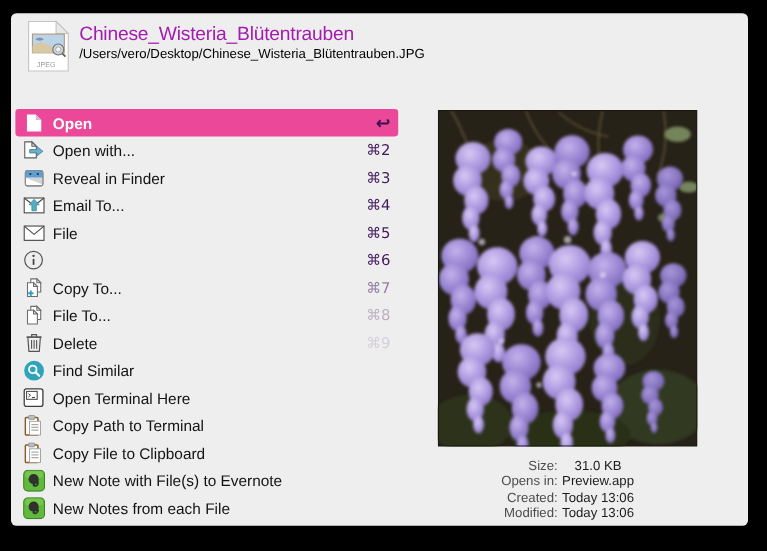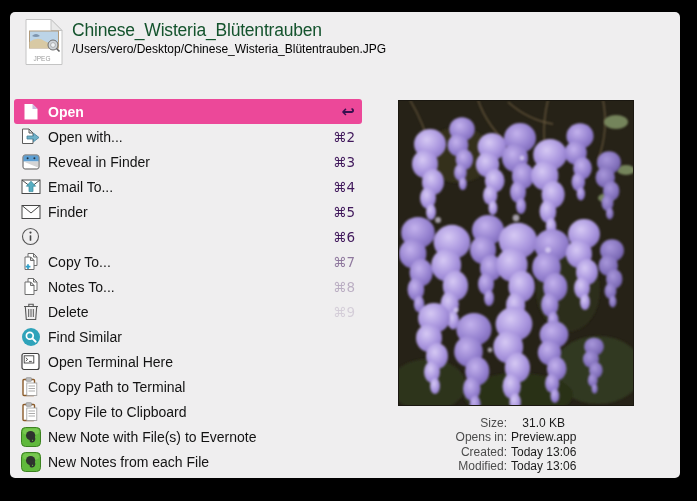--- a/index.html
+++ b/index.html
@@ -4,21 +4,21 @@
 <style>
   html,body{margin:0;padding:0;background:#000;width:697px;height:501px;overflow:hidden;
     font-family:"Liberation Sans","DejaVu Sans",sans-serif;-webkit-font-smoothing:antialiased;}
   .stage{position:relative;width:697px;height:501px;background:#000;}
   .window{position:absolute;left:10px;top:12px;width:670px;height:466px;background:#efeeef;
     border-radius:5px;overflow:hidden;}
   
   .header{position:absolute;left:14px;top:4px;height:52px;display:flex;align-items:flex-start;}
   .fileicon{width:40px;height:48px;margin-top:2px;}
   .htext{margin-left:8px;padding-top:2px;}
-  .title{font-size:17.5px;color:#14532d;line-height:24px;letter-spacing:-.2px;}
+  .title{font-size:17.5px;color:#a21caf;line-height:24px;letter-spacing:-.2px;}
   .path{font-size:12px;color:#000000;line-height:15px;}
   
   .menu{position:absolute;left:4px;top:87px;width:348px;}
   .row{height:25px;display:flex;align-items:center;padding:0 7px 0 6px;border-radius:3px;}
   .ric{width:21px;height:21px;margin-right:7px;display:flex;align-items:center;justify-content:center;flex:0 0 21px;}
   .lbl{font-size:14px;color:#131313;flex:1;white-space:nowrap;}
   .sc{font-family:"DejaVu Sans",sans-serif;font-size:13.5px;color:#41195c;margin-left:auto;}
   .sc.f55{opacity:.55}.sc.f30{opacity:.30}.sc.f15{opacity:.15}
   .row.sel{background:#ec4899;}
   .row.sel .lbl{color:#fff;font-weight:bold;}
@@ -108,21 +108,21 @@
       <span class="sc">⌘4</span>
     </div>
 
     <div class="row">
       <span class="ric">
         <svg width="20" height="16" viewBox="0 0 20 16">
               <rect x="1" y="1.5" width="18" height="13" fill="#fdfdfd" stroke="#474747"></rect>
               <path d="M1,1.5l9,7.5l9,-7.5" fill="none" stroke="#474747"></path>
             </svg>
       </span>
-      <span class="lbl">Finder</span>
+      <span class="lbl">File</span>
       <span class="sc">⌘5</span>
     </div>
 
     <div class="row">
       <span class="ric">
         <svg width="19" height="19" viewBox="0 0 19 19">
               <circle cx="9.5" cy="9.5" r="8" fill="none" stroke="#565656" stroke-width="1.1"></circle>
               <rect x="8.7" y="8.2" width="1.6" height="5.6" rx=".6" fill="#464646"></rect>
               <circle cx="9.5" cy="5.6" r="1.1" fill="#464646"></circle>
             </svg>
@@ -146,21 +146,21 @@
 
     <div class="row">
       <span class="ric">
         <svg width="18" height="19" viewBox="0 0 18 19">
               <path d="M6,1.5h5.5l3.5,3.5v8.5h-9z" fill="#fff" stroke="#6e6e6e"></path>
               <path d="M11.5,1.5l3.5,3.5h-3.5z" fill="#e6e6e6" stroke="#6e6e6e"></path>
               <path d="M3,5h5.5l3.5,3.5v9h-9z" fill="#fff" stroke="#6e6e6e"></path>
               <path d="M8.5,5l3.5,3.5h-3.5z" fill="#e6e6e6" stroke="#6e6e6e"></path>
             </svg>
       </span>
-      <span class="lbl">Notes To...</span>
+      <span class="lbl">File To...</span>
       <span class="sc f30">⌘8</span>
     </div>
 
     <div class="row">
       <span class="ric">
         <svg width="16" height="19" viewBox="0 0 16 19">
               <path d="M2.3,4.5h11.4l-1,13h-9.4z" fill="none" stroke="#565656" stroke-width="1.1"></path>
               <line x1="1" y1="4.5" x2="15" y2="4.5" stroke="#565656" stroke-width="1.1"></line>
               <path d="M5.8,4.5v-2.3h4.4v2.3" fill="none" stroke="#565656" stroke-width="1.1"></path>
               <line x1="5.7" y1="7" x2="5.7" y2="15" stroke="#565656"></line>

